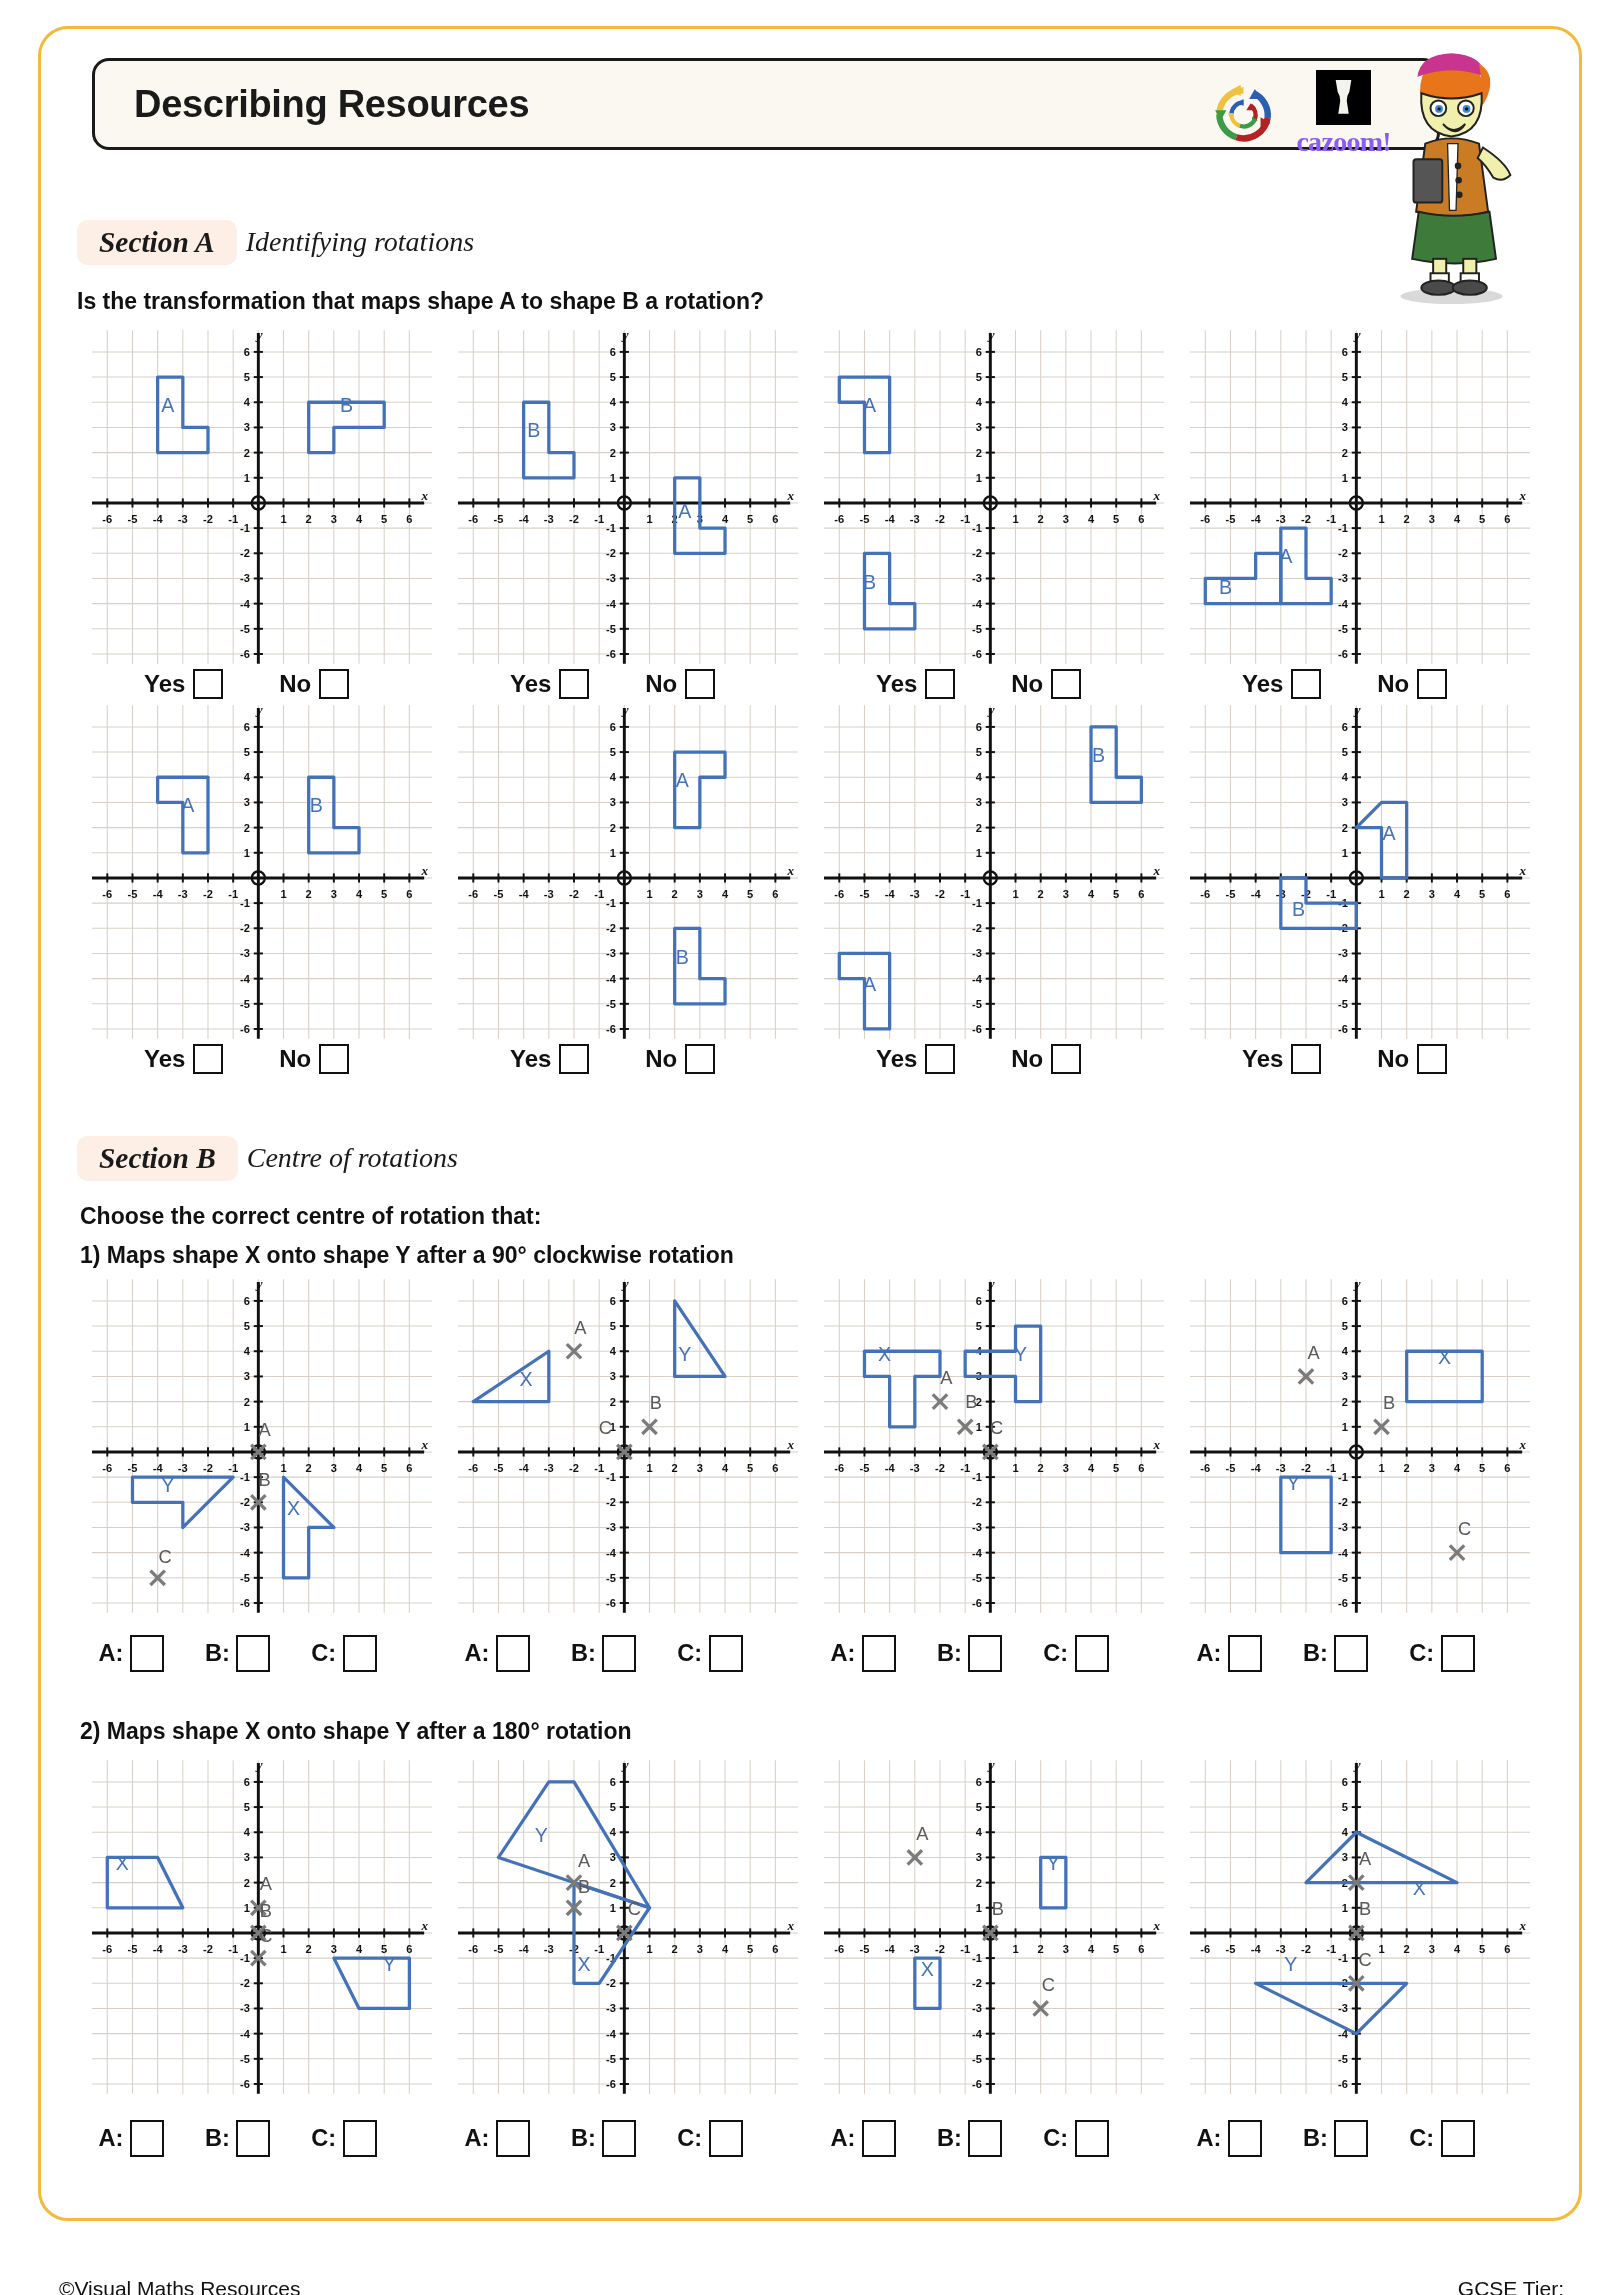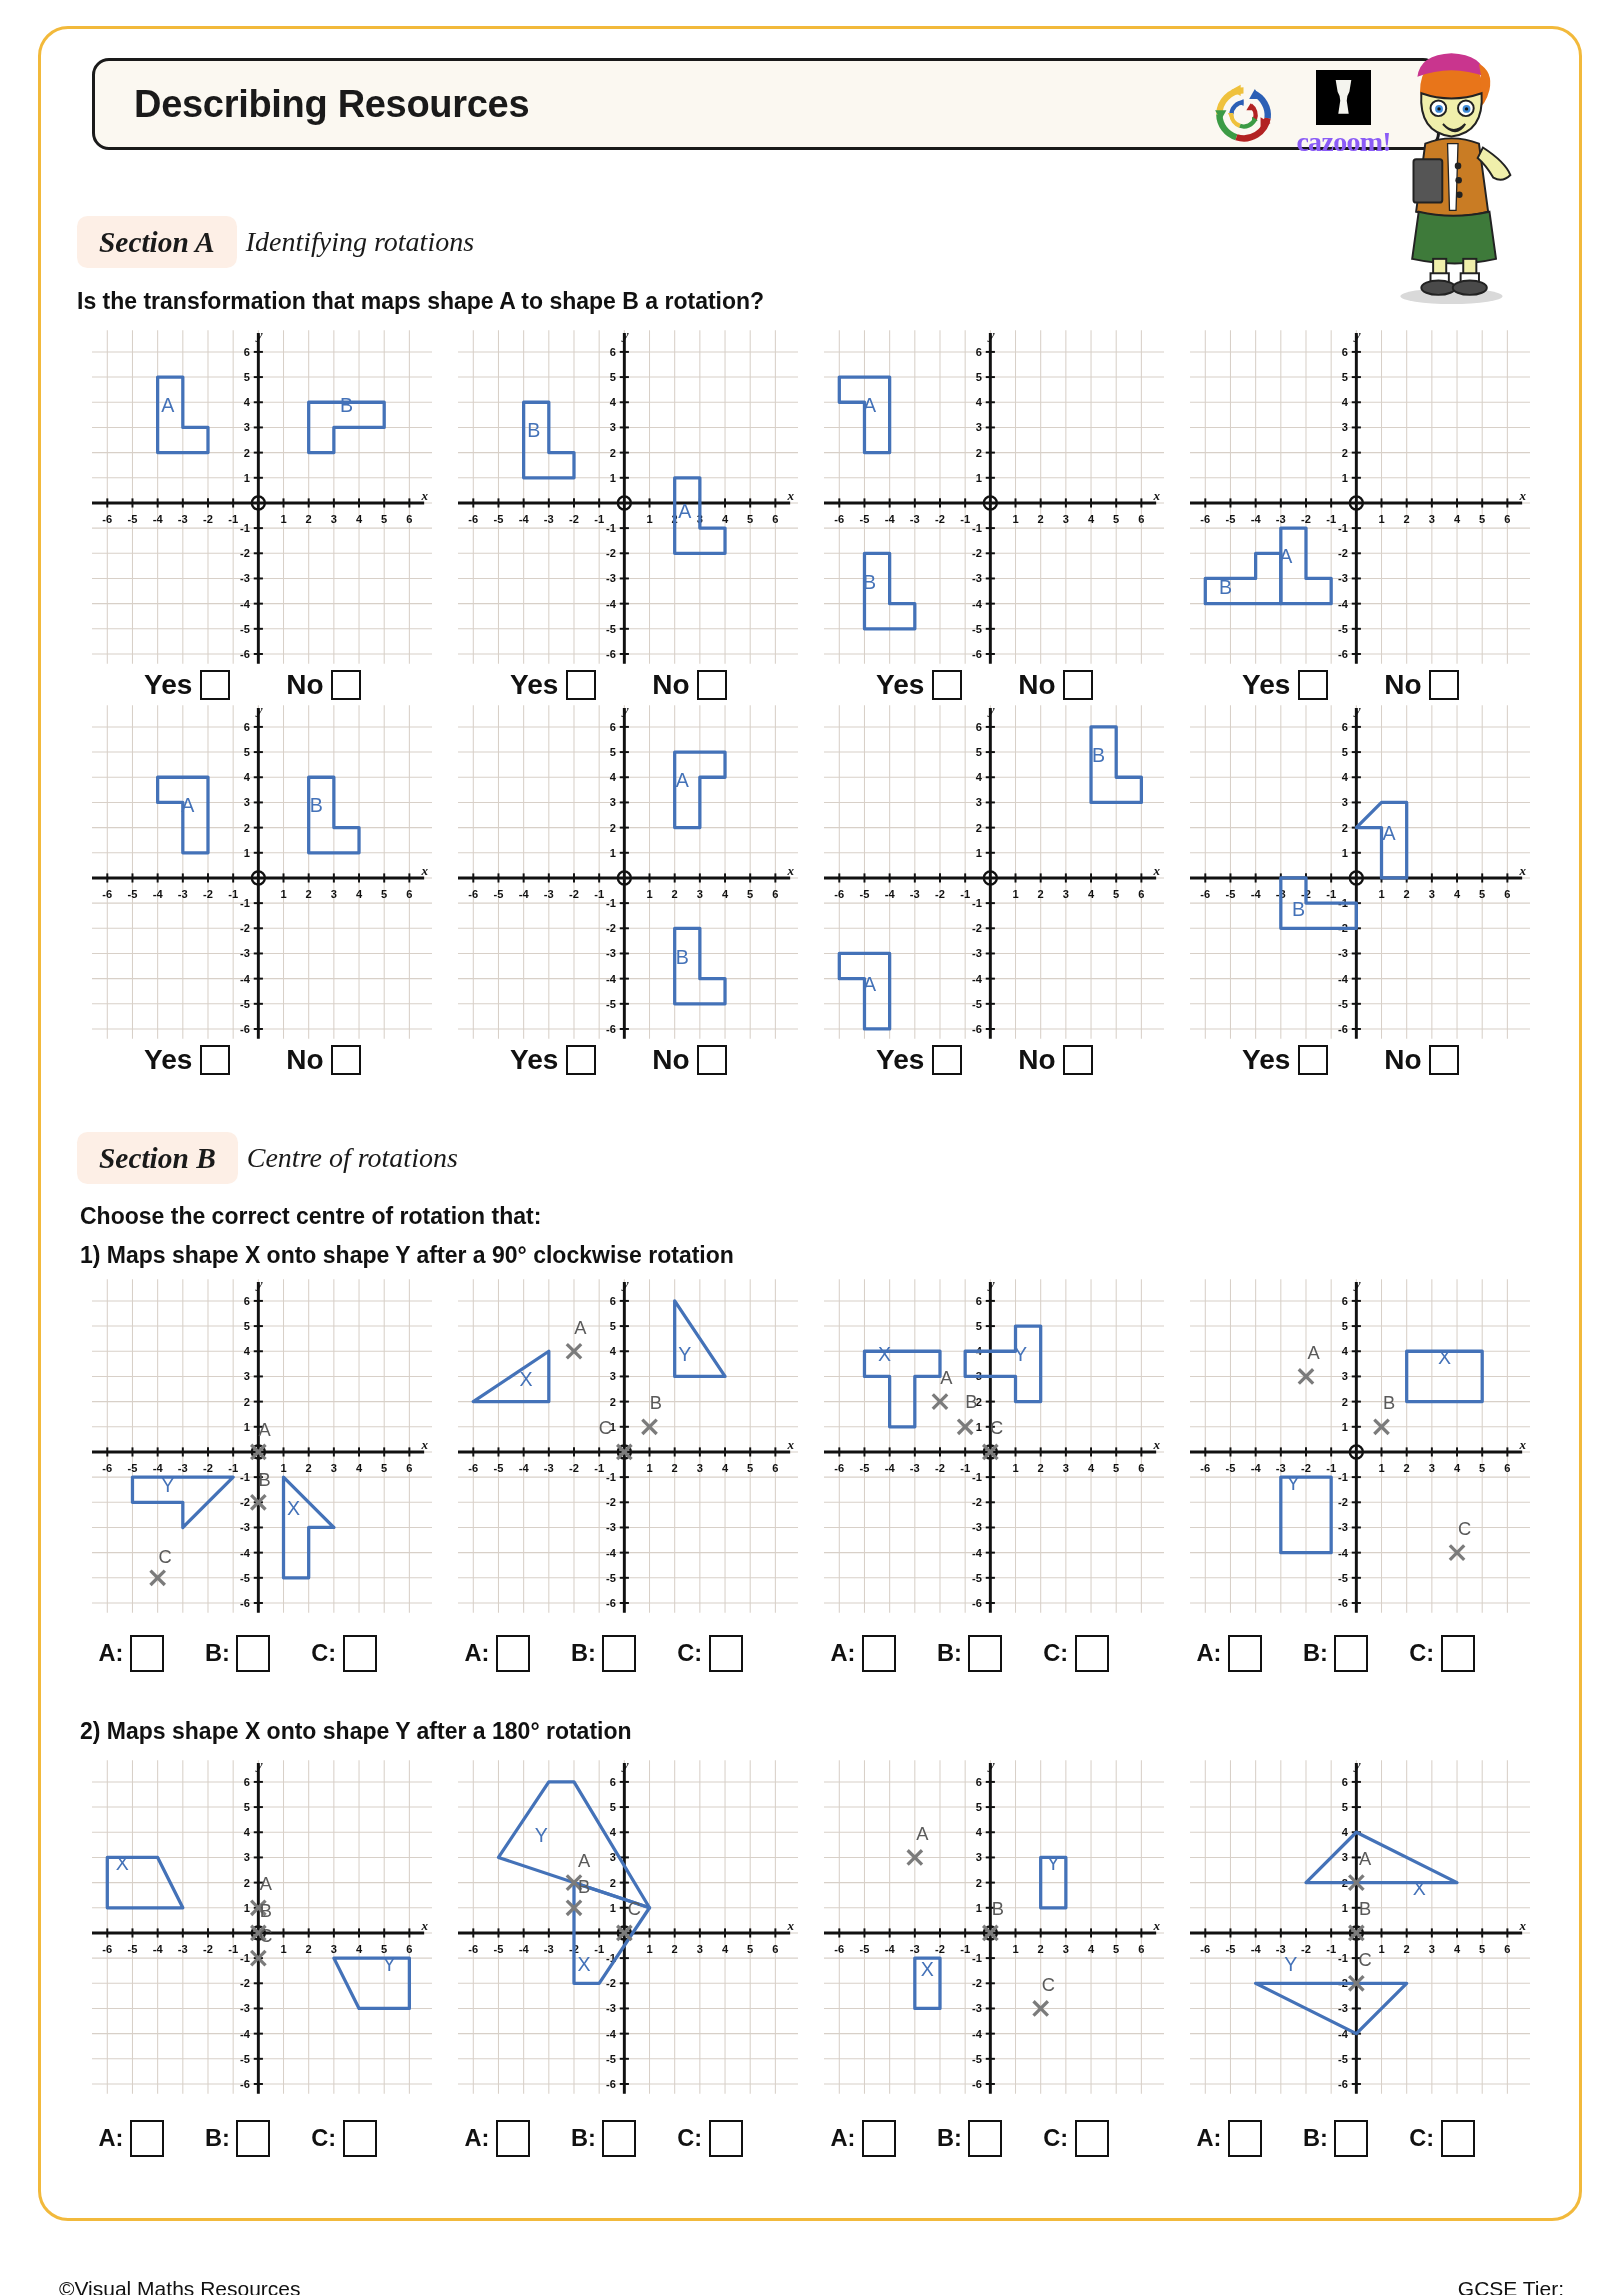--- a/index.html
+++ b/index.html
@@ -42,21 +42,21 @@
   .cazoom-word {
     font-family:"Liberation Serif", serif; font-weight:bold;
     font-size:28px; letter-spacing:-0.7px; margin-top:1.3px; color:#8b5cf6;
   }
   .mascot { position:absolute; left:1374px; top:31px; width:151px; height:275px; }
 
   .section-head {
     position:absolute; display:flex; align-items:center; height:52px;
   }
   .section-pill {
-    background:#FDEFE6; border-radius:10.5px; height:52px;
+    background:#FDEFE6; border-radius:10.5px; height:45px;
     display:flex; align-items:center; padding:0 22px;
   }
   .section-pill span {
     font-family:"Liberation Serif", serif;
     font-weight:bold; font-style:italic; font-size:29.4px; color:#1a1a1a;
   }
   .section-sub {
     font-family:"Liberation Serif", serif; font-style:italic;
     font-size:28px; color:#1a1a1a; margin-left:9px;
   }
@@ -65,21 +65,21 @@
   }
 
   .grid-row { position:absolute; display:flex; }
   .grid-cell { position:relative; }
   .grid-svg { display:block; }
 
   .ansrow { position:absolute; display:flex; }
   .ans-group {
     display:flex; align-items:center; justify-content:center;
   }
-  .ans-label { font-size:28px; font-weight:bold; color:#111; margin-right:7.9px; }
+  .ans-label { font-size:24px; font-weight:bold; color:#111; margin-right:7.9px; }
   .ans-box {
     width:30px; height:30px; border:2px solid #111; background:#fff;
   }
   .abc-box { width:34px; height:37px; border:2.6px solid #111; background:#fff; }
   .abc-label { font-size:23.6px; font-weight:bold; color:#111; margin-right:6.5px; }
 
   .footer { position:absolute; bottom:19.6px; left:0; width:1623px; }
   .footer-left {
     position:absolute; left:59px; top:0; font-size:21px; color:#111;
     line-height:1.35;

